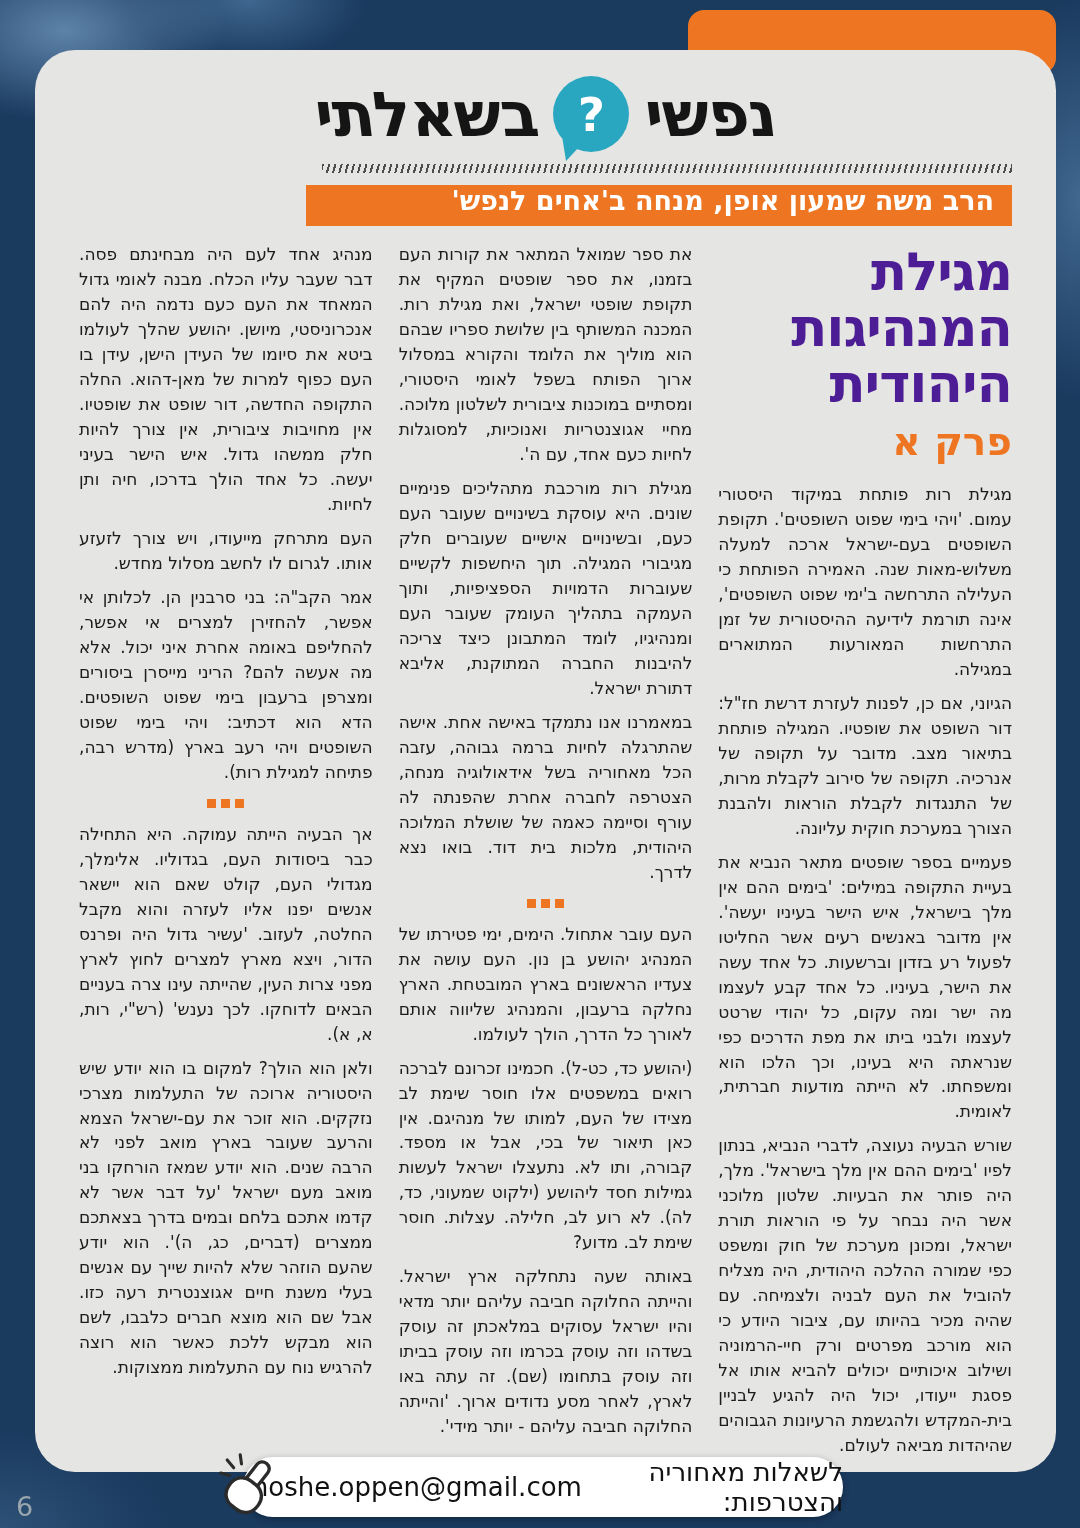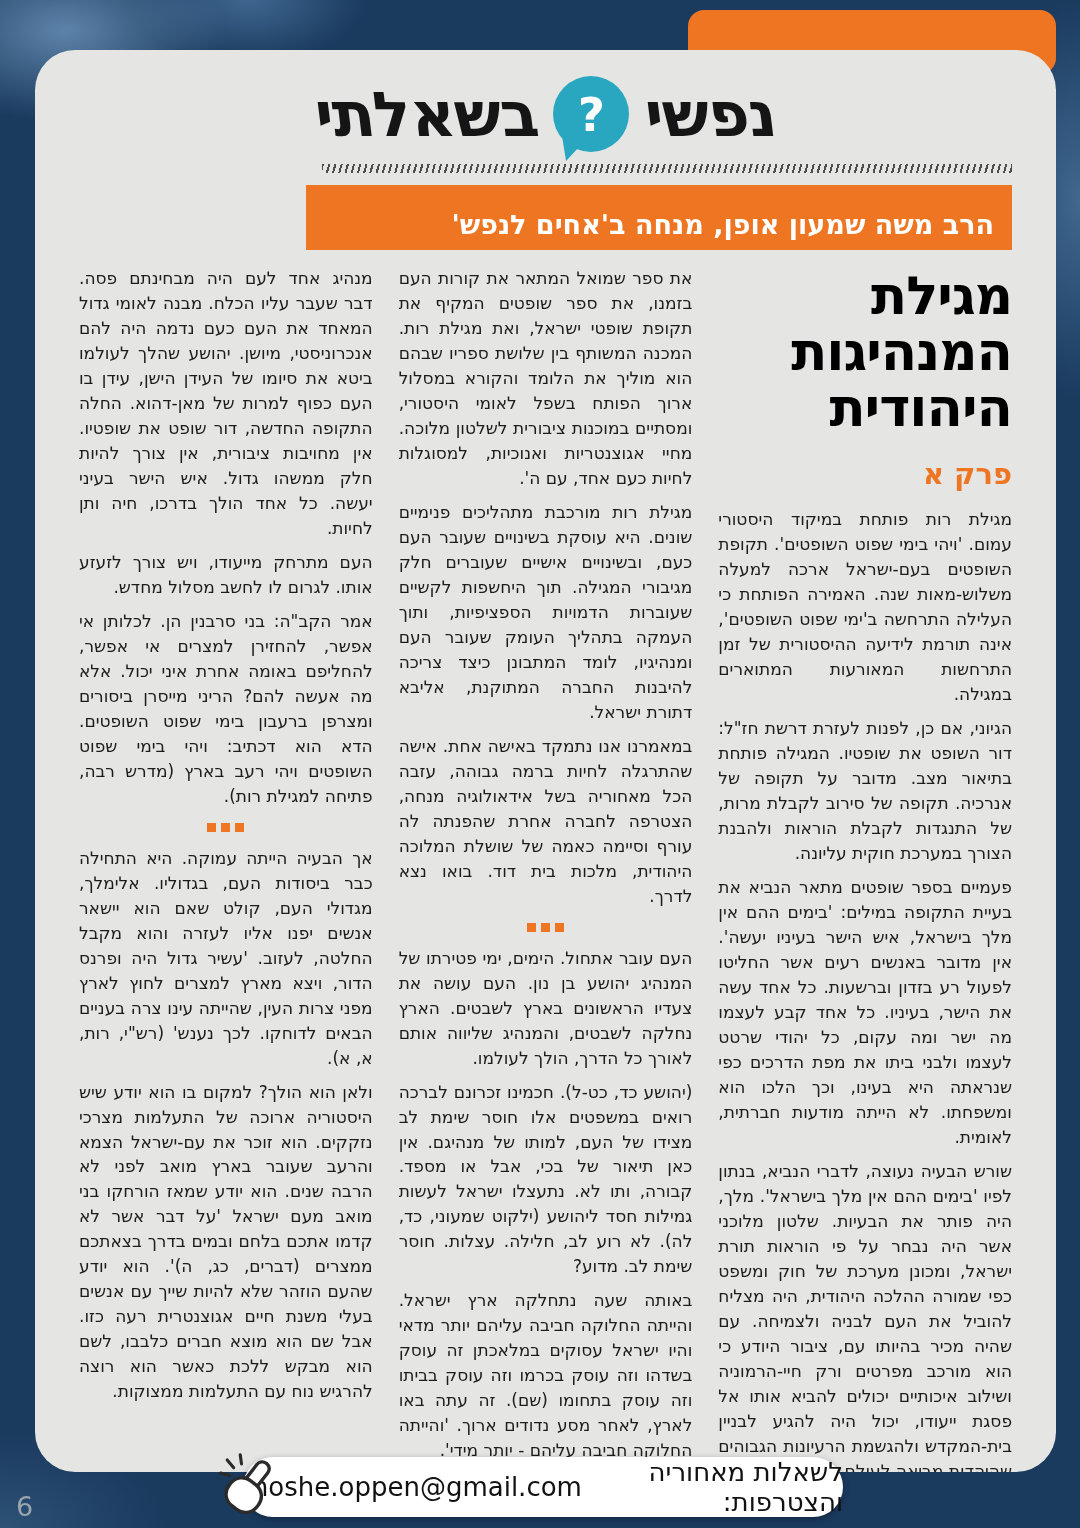--- a/index.html
+++ b/index.html
@@ -17,28 +17,28 @@
 
   
   .logo-row{display:flex;justify-content:center;align-items:center;gap:16px;direction:rtl;margin-top:8px}
   .logo-word{font-size:62px;font-weight:900;color:#151515;transform:skewX(7deg);letter-spacing:-1px}
   .bubble{width:76px;height:76px;background:#29a7c1;border-radius:50%;position:relative;flex:0 0 auto;
     display:flex;align-items:center;justify-content:center;color:#fff;font-size:47px;font-weight:900}
   .bubble::after{content:"";position:absolute;bottom:-9px;left:9px;width:24px;height:22px;background:#29a7c1;
     clip-path:polygon(0 0,100% 0,15% 100%)}
   .hatch{width:690px;height:9px;margin:12px 0 12px;background:repeating-linear-gradient(105deg,#4d4d4d 0 2px,transparent 2px 6px)}
   .byline{width:706px;background:#ee7623;color:#fff;font-weight:bold;font-size:27px;
-    padding:24px 18px 10px;box-sizing:border-box;text-align:right}
+    padding:0 18px 10px;box-sizing:border-box;text-align:right}
 
   
   .columns{display:flex;gap:26px;margin-top:16px}
   .col{flex:1 1 0;min-width:0;font-size:17px;line-height:1.47;text-align:justify;color:#1c1c1c}
-  .article-title{margin:2px 0 16px;text-align:right;font-weight:900;color:#000000}
+  .article-title{margin:2px 0 0;text-align:right;font-weight:900;color:#4c1d95}
   .article-title span{display:block;font-size:53px;line-height:1.06;letter-spacing:-1px}
-  .section-label{color:#ee7623;font-weight:bold;font-size:29px;margin:0 0 12px;text-align:right}
+  .section-label{color:#ee7623;font-weight:bold;font-size:39px;margin:0 0 12px;text-align:right}
   .para{margin:0 0 9px}
   .pasuk{font-weight:bold}
   .sep{display:flex;justify-content:center;gap:5px;margin:14px 0;list-style:none;padding:0}
   .sep i{width:9px;height:9px;background:#ee7623;display:block}
 
   
   .footer-pill{position:absolute;left:243px;top:1457px;width:600px;height:60px;background:#fff;border-radius:32px;
     display:flex;align-items:center;justify-content:center;gap:12px;font-size:26px;color:#111;
     box-shadow:0 2px 7px rgba(0,0,0,.3);direction:rtl;z-index:5}
   .footer-label{font-weight:500}
@@ -85,21 +85,21 @@
 
         <div class="col">
           <p class="para">את ספר שמואל המתאר את קורות העם בזמנו, את ספר שופטים המקיף את תקופת שופטי ישראל, ואת מגילת רות. המכנה המשותף בין שלושת ספריו שבהם הוא מוליך את הלומד והקורא במסלול ארוך הפותח בשפל לאומי היסטורי, ומסתיים במוכנות ציבורית לשלטון מלוכה. מחיי אגוצנטריות ואנוכיות, למסוגלות לחיות כעם אחד, עם ה'.</p>
           <p class="para">מגילת רות מורכבת מתהליכים פנימיים שונים. היא עוסקת בשינויים שעובר העם כעם, ובשינויים אישיים שעוברים חלק מגיבורי המגילה. תוך היחשפות לקשיים שעוברות הדמויות הספציפיות, ותוך העמקה בתהליך העומק שעובר העם ומנהיגיו, לומד המתבונן כיצד צריכה להיבנות החברה המתוקנת, אליבא דתורת ישראל.</p>
           <p class="para">במאמרנו אנו נתמקד באישה אחת. אישה שהתרגלה לחיות ברמה גבוהה, עזבה הכל מאחוריה בשל אידאולוגיה מנחה, הצטרפה לחברה אחרת שהפנתה לה עורף וסיימה כאמה של שושלת המלוכה היהודית, מלכות בית דוד. בואו נצא לדרך.</p>
           <div class="sep">
               <i></i>
               <i></i>
               <i></i>
             </div>
-          <p class="para">העם עובר אתחול. הימים, ימי פטירתו של המנהיג יהושע בן נון. העם עושה את צעדיו הראשונים בארץ לשבטים. הארץ נחלקה לשבטים, והמנהיג שליווה אותם לאורך כל הדרך, הולך לעולמו.</p>
+          <p class="para">העם עובר אתחול. הימים, ימי פטירתו של המנהיג יהושע בן נון. העם עושה את צעדיו הראשונים בארץ המובטחת. הארץ נחלקה ברעבון, והמנהיג שליווה אותם לאורך כל הדרך, הולך לעולמו.</p>
           <p class="para">(יהושע כד, כט-ל). חכמינו זכרונם לברכה רואים במשפטים אלו חוסר שימת לב מצידו של העם, למותו של מנהיגם. אין כאן תיאור של בכי, אבל או מספד. קבורה, ותו לא. נתעצלו ישראל לעשות גמילות חסד ליהושע (ילקוט שמעוני, כד, לה). לא רוע לב, חלילה. עצלות. חוסר שימת לב. מדוע?</p>
           <p class="para">באותה שעה נתחלקה ארץ ישראל. והייתה החלוקה חביבה עליהם יותר מדאי והיו ישראל עסוקים במלאכתן זה עוסק בשדהו וזה עוסק בכרמו וזה עוסק בביתו וזה עוסק בתחומו (שם). זה עתה באו לארץ, לאחר מסע נדודים ארוך. 'והייתה החלוקה חביבה עליהם - יותר מידי'.</p>
 
         </div>
 
         <div class="col">
           <p class="para">מנהיג אחד לעם היה מבחינתם פסה. דבר שעבר עליו הכלח. מבנה לאומי גדול המאחד את העם כעם נדמה היה להם אנכרוניסטי, מיושן. יהושע שהלך לעולמו ביטא את סיומו של העידן הישן, עידן בו העם כפוף למרות של מאן-דהוא. החלה התקופה החדשה, דור שופט את שופטיו. אין מחויבות ציבורית, אין צורך להיות חלק ממשהו גדול. איש הישר בעיני יעשה. כל אחד הולך בדרכו, חיה ותן לחיות.</p>
           <p class="para">העם מתרחק מייעודו, ויש צורך לזעזע אותו. לגרום לו לחשב מסלול מחדש.</p>
           <p class="para">אמר הקב"ה: בני סרבנין הן. לכלותן אי אפשר, להחזירן למצרים אי אפשר, להחליפם באומה אחרת איני יכול. אלא מה אעשה להם? הריני מייסרן ביסורים ומצרפן ברעבון בימי שפוט השופטים. הדא הוא דכתיב: ויהי בימי שפוט השופטים ויהי רעב בארץ (מדרש רבה, פתיחה למגילת רות).</p>
           <div class="sep">

